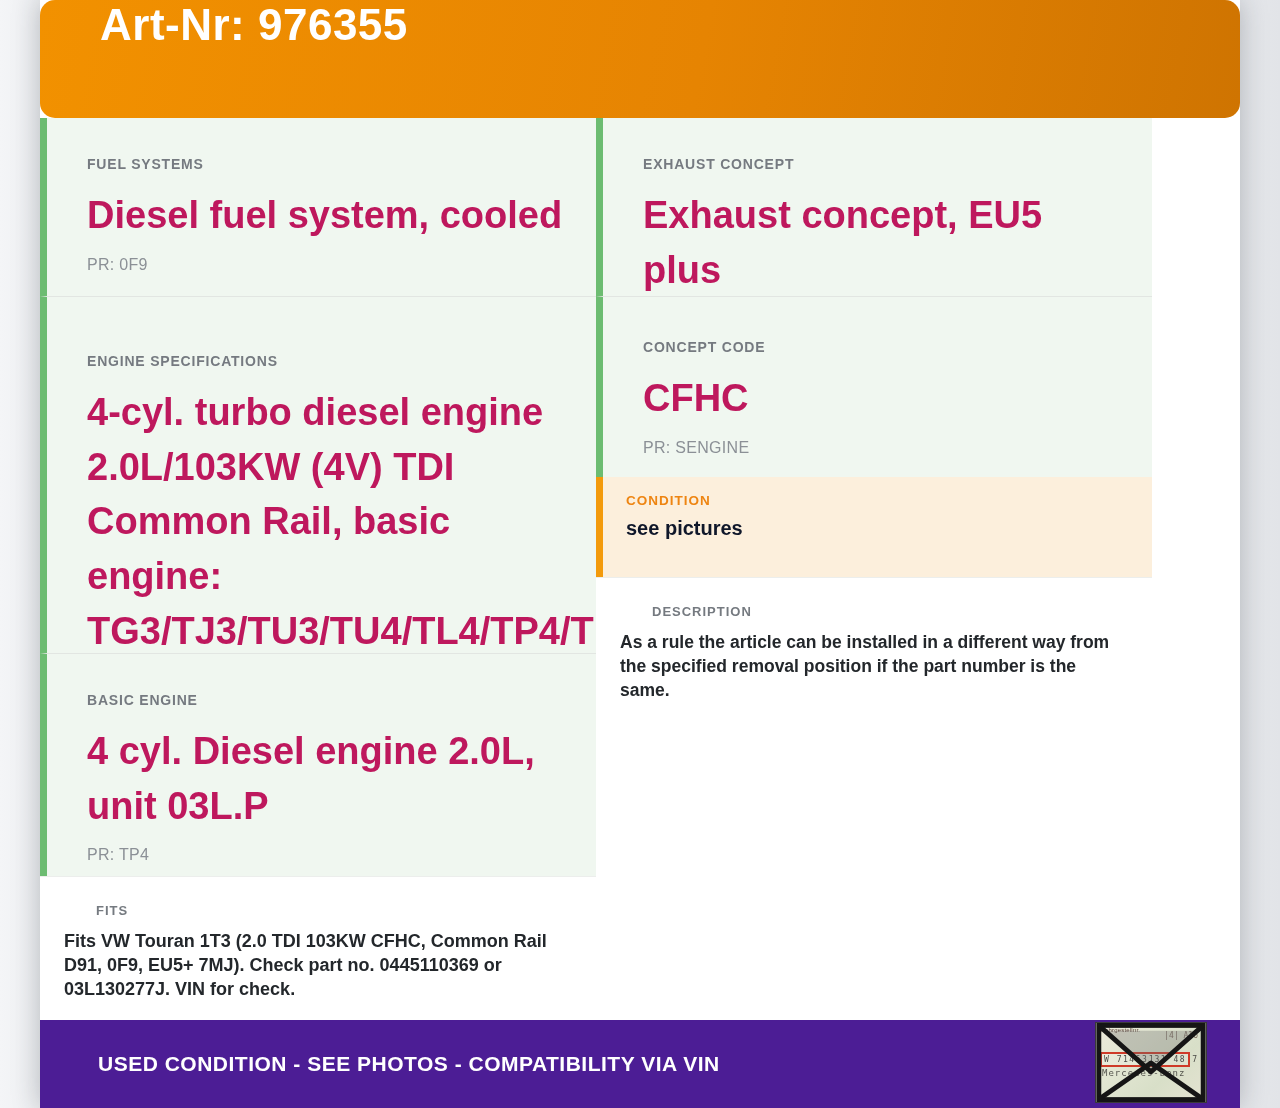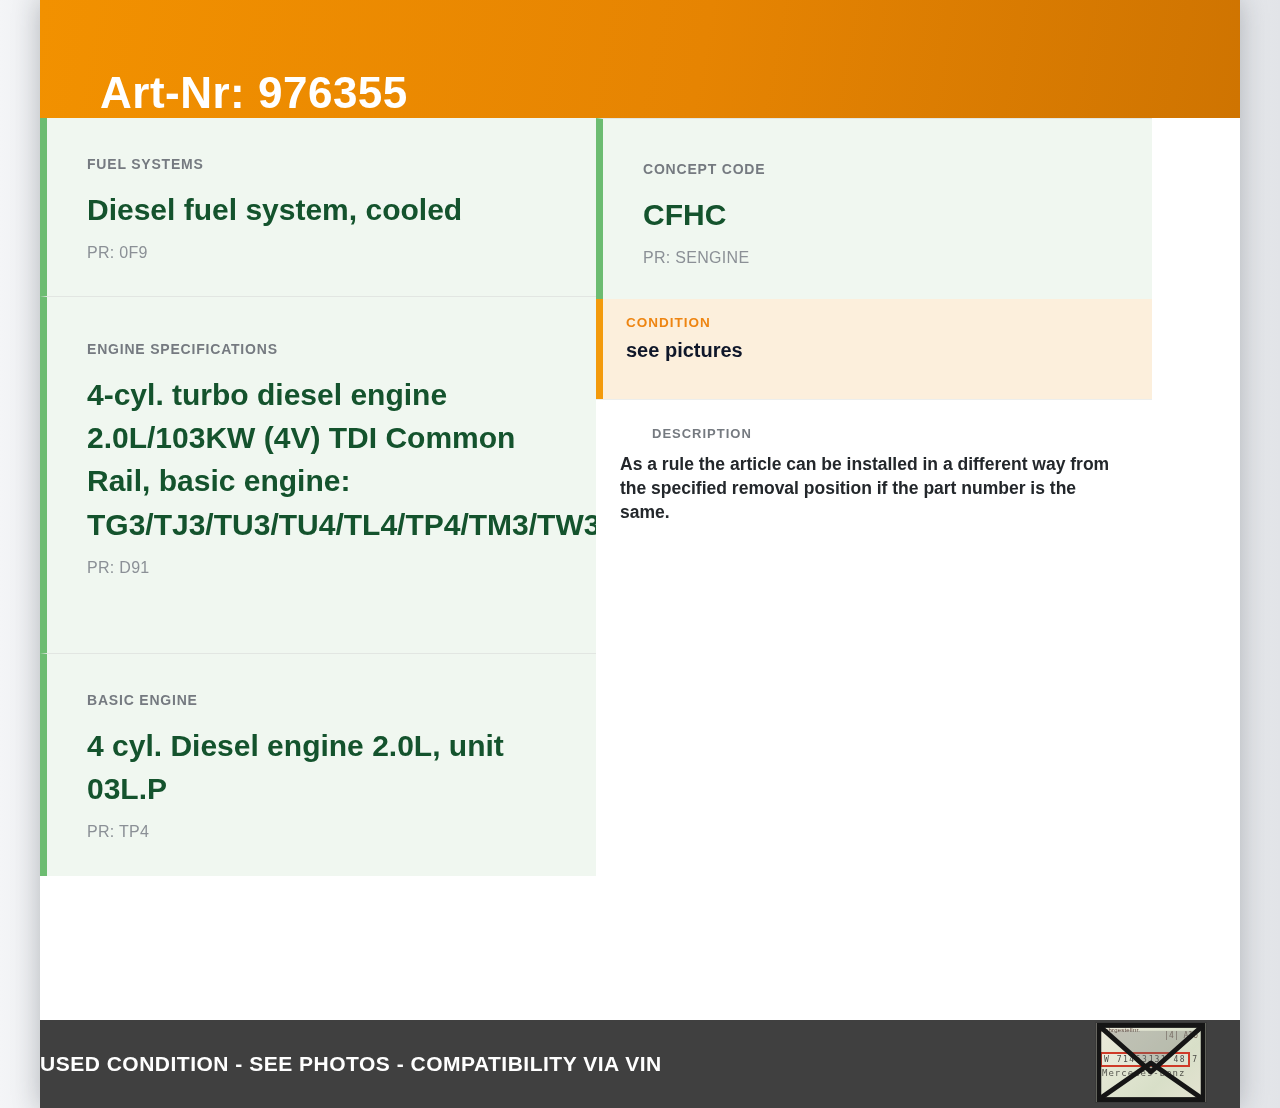--- a/index.html
+++ b/index.html
@@ -13,46 +13,47 @@
     position:relative;
     width:1200px; height:1108px;
     margin-left:40px;
     background:#ffffff;
     box-shadow:0 0 26px rgba(30,35,45,.28);
     display:flex; flex-direction:column;
   }
   .header {
     height:118px; flex:0 0 118px;
     background:linear-gradient(100deg,#f29100 0%,#e68402 55%,#cf7401 100%);
-    display:flex; align-items:flex-end;
+    display:flex; align-items:flex-start;
     padding-left:60px;
+    border-radius:15px;
   }
   .header h1 {
     color:#ffffff; font-size:44px; font-weight:bold; letter-spacing:.5px;
   }
   .main { flex:1 1 auto; display:flex; }
   .col { width:556px; display:flex; flex-direction:column; }
   .card {
     background:#f0f7f0;
     border-left:7px solid #6cbc71;
     padding:38px 30px 0 40px;
   }
   .card.divided { border-top:1px solid #e2e6e2; }
   .label {
     font-size:14px; font-weight:bold; color:#757a80; letter-spacing:.8px;
     margin-bottom:16px;
   }
   .title {
-    font-size:30px; font-weight:bold; color:#14532d; line-height:1.44;
+    font-size:38px; font-weight:bold; color:#be185d; line-height:1.44;
     margin-bottom:13px;
   }
   .pr { font-size:16px; color:#8b9096; font-weight:500; letter-spacing:.3px; }
 
   .card-fuel    { height:178px; flex:0 0 178px; }
-  .card-specs   { height:357px; flex:0 0 357px; padding-top:44px; }
+  .card-specs   { height:357px; flex:0 0 357px; padding-top:56px; }
   .card-basic   { height:223px; flex:0 0 223px; }
   .card-exhaust { height:178px; flex:0 0 178px; }
   .card-engcode { height:181px; flex:0 0 181px; padding-top:42px; }
 
   .card-condition {
     height:100px; flex:0 0 100px;
     background:#fcefdc;
     border-left:7px solid #f39a0b;
     padding:16px 30px 0 23px;
   }
@@ -66,22 +67,23 @@
   }
   .section-white .label { font-size:13px; letter-spacing:1px; margin-bottom:11px;padding-left:32px; }
   .body-text {
     font-size:18px; font-weight:bold; color:#23272b; line-height:24px;
     max-width:560px;
   }
   .body-text.desc { font-weight:600; font-size:17.5px; max-width:522px; }
 
   .footer {
     height:88px; flex:0 0 88px;
-    background:#404040;
+    background:#4c1d95;
     display:flex; align-items:center;
+    padding-left:58px;
   }
   .footer-text {
     color:#ffffff; font-size:21px; font-weight:bold; letter-spacing:.5px;
   }
 
   
   .stamp {
     position:absolute;
     left:1055px; top:1022px;
     width:112px; height:81px;
@@ -140,23 +142,32 @@
       <div class="card card-specs divided">
         <div class="label">ENGINE SPECIFICATIONS</div>
         <div class="title">4-cyl. turbo diesel engine 2.0L/103KW (4V) TDI Common Rail, basic engine: TG3/TJ3/TU3/TU4/TL4/TP4/TM3/TW3/TR4/TS1/TN5</div>
         <div class="pr">PR: D91</div>
       </div>
       <div class="card card-basic divided">
         <div class="label">BASIC ENGINE</div>
         <div class="title">4 cyl. Diesel engine 2.0L, unit 03L.P</div>
         <div class="pr">PR: TP4</div>
       </div>
+      <div class="section-white">
+        <div class="label">FITS</div>
+        <div class="body-text">Fits VW Touran 1T3 (2.0 TDI 103KW CFHC, Common Rail D91, 0F9, EU5+ 7MJ). Check part no. 0445110369 or 03L130277J. VIN for check.</div>
+      </div>
     </div>
 
     <div class="col">
+      <div class="card card-exhaust">
+        <div class="label">EXHAUST CONCEPT</div>
+        <div class="title">Exhaust concept, EU5 plus</div>
+        <div class="pr">PR: 7MJ</div>
+      </div>
       <div class="card card-engcode divided">
         <div class="label">CONCEPT CODE</div>
         <div class="title">CFHC</div>
         <div class="pr">PR: SENGINE</div>
       </div>
       <div class="card-condition">
         <div class="label">CONDITION</div>
         <div class="condition-value">see pictures</div>
       </div>
       <div class="section-white">

